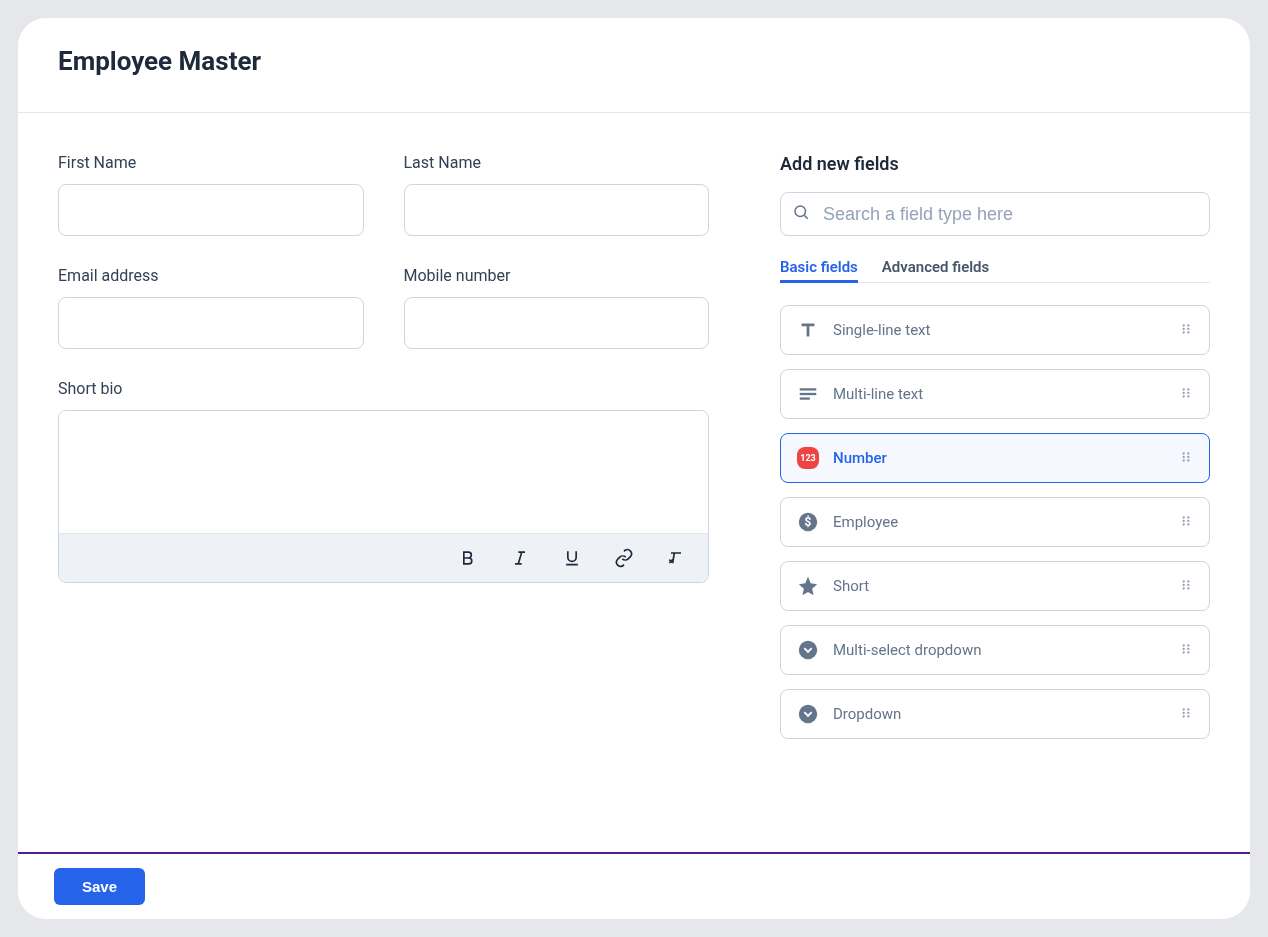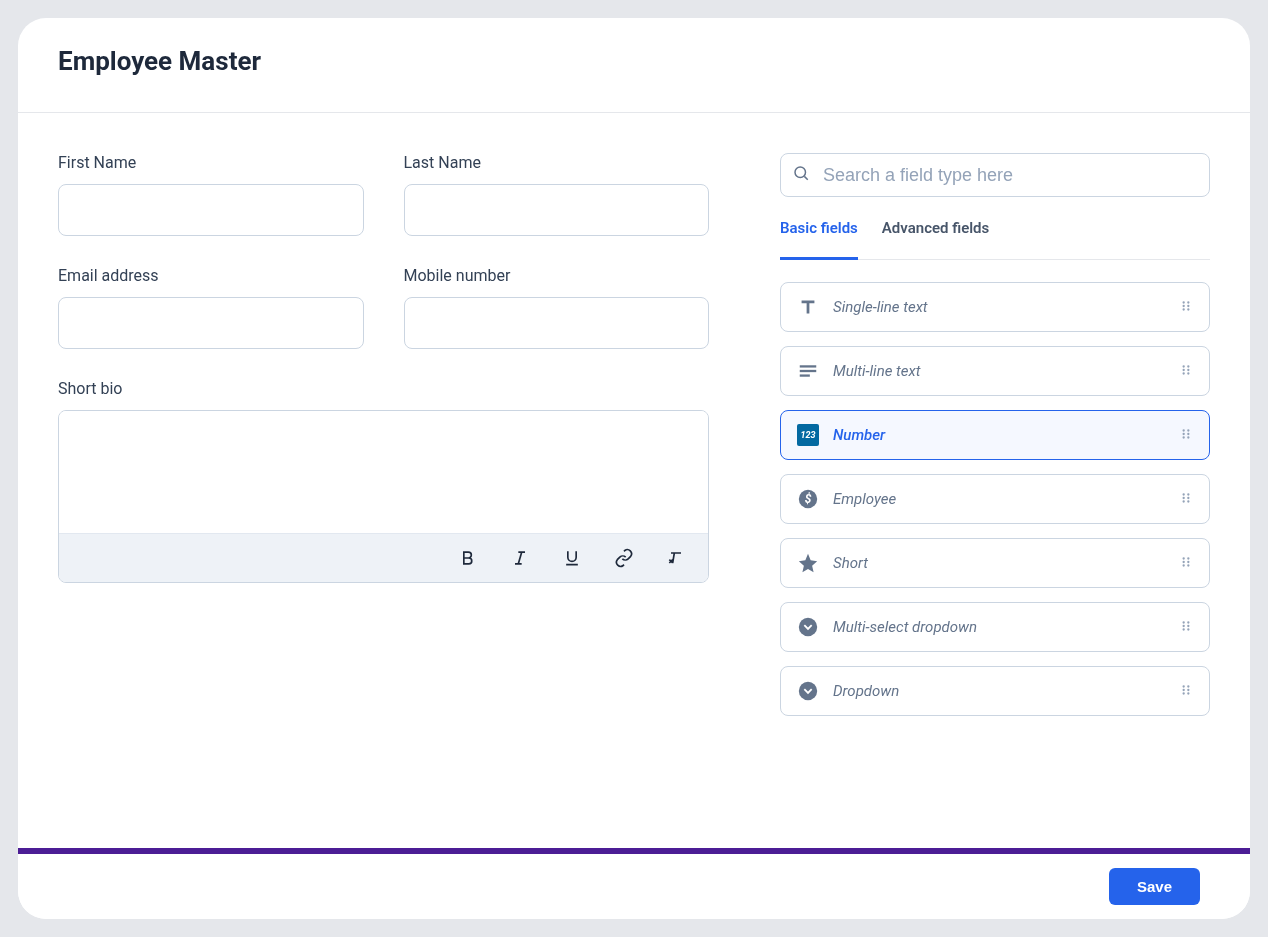--- a/index.html
+++ b/index.html
@@ -133,38 +133,37 @@
   transform: translateY(-50%);
   color: #64748b;
 }
 .tabs {
   display: flex;
   gap: 24px;
   border-bottom: 1px solid #e5e7eb;
   margin-bottom: 22px;
 }
 .tab {
-  padding: 4px 0 20px 0;
+  padding: 4px 0 4px 0;
   font-size: 15px;
   font-weight: 600;
   color: #475569;
   cursor: pointer;
   border-bottom: 3px solid transparent;
   margin-bottom: -1px;
 }
 .tab.active {
   color: #2563eb;
   border-bottom-color: #2563eb;
 }
 .field-list {
   display: flex;
   flex-direction: column;
   gap: 14px;
   overflow-y: auto;
-  font-style: italic;
 }
 .field-type {
   display: flex;
   align-items: center;
   border: 1px solid #cbd5e1;
   border-radius: 8px;
   padding: 13px 16px;
   cursor: grab;
   background: #fff;
 }
@@ -187,41 +186,41 @@
   font-size: 15px;
   color: #64748b;
   flex: 1;
 }
 .field-type.selected .ft-label { color: #2563eb; font-weight: 500; }
 .drag-handle {
   color: #94a3b8;
   flex-shrink: 0;
 }
 .footer {
-  border-top: 6px solid #4c1d95;
-  padding: 14px 50px;
-  display: flex;
-  justify-content: flex-end;
+  border-top: 2px solid #4c1d95;
+  padding: 14px 36px;
+  display: flex;
+  justify-content: flex-start;
   background: #fff;
 }
 .save-btn {
   background: #2563eb;
   color: #fff;
   border: none;
   border-radius: 6px;
   font-size: 15px;
   font-weight: 600;
   padding: 10px 28px;
   cursor: pointer;
 }
 .number-badge {
   width: 22px;
   height: 22px;
-  background: #0369a1;
-  border-radius: 2px;
+  background: #ef4444;
+  border-radius: 8px;
   display: flex;
   align-items: center;
   justify-content: center;
   color: #fff;
   font-size: 9px;
   font-weight: 700;
 }
 </style>
 </head>
 <body>
@@ -292,20 +291,21 @@
                   <path d="M6 6h12M10 6l-2 12M4 18l4-4M4 14l4 4"></path>
                 </svg>
             </div>
           </div>
         </div>
       </div>
 
     </div>
 
     <div class="sidebar">
+      <div class="sidebar-title">Add new fields</div>
 
       <div class="search-wrap">
         <span class="search-icon">
           <svg width="18" height="18" viewBox="0 0 24 24" stroke="currentColor" stroke-width="2" fill="none">
               <circle cx="11" cy="11" r="7"></circle>
               <line x1="21" y1="21" x2="16.5" y2="16.5"></line>
             </svg>
         </span>
         <input class="search-input" type="text" placeholder="Search a field type here" style="">
       </div>

